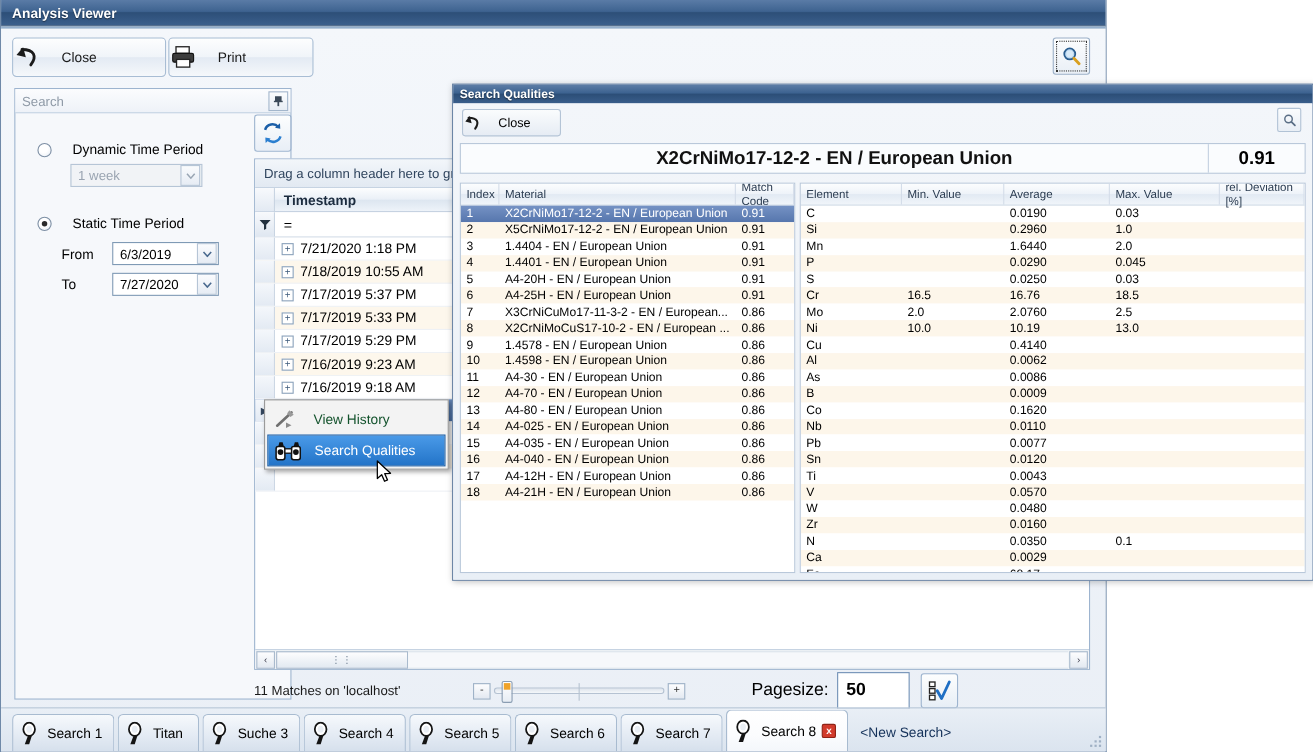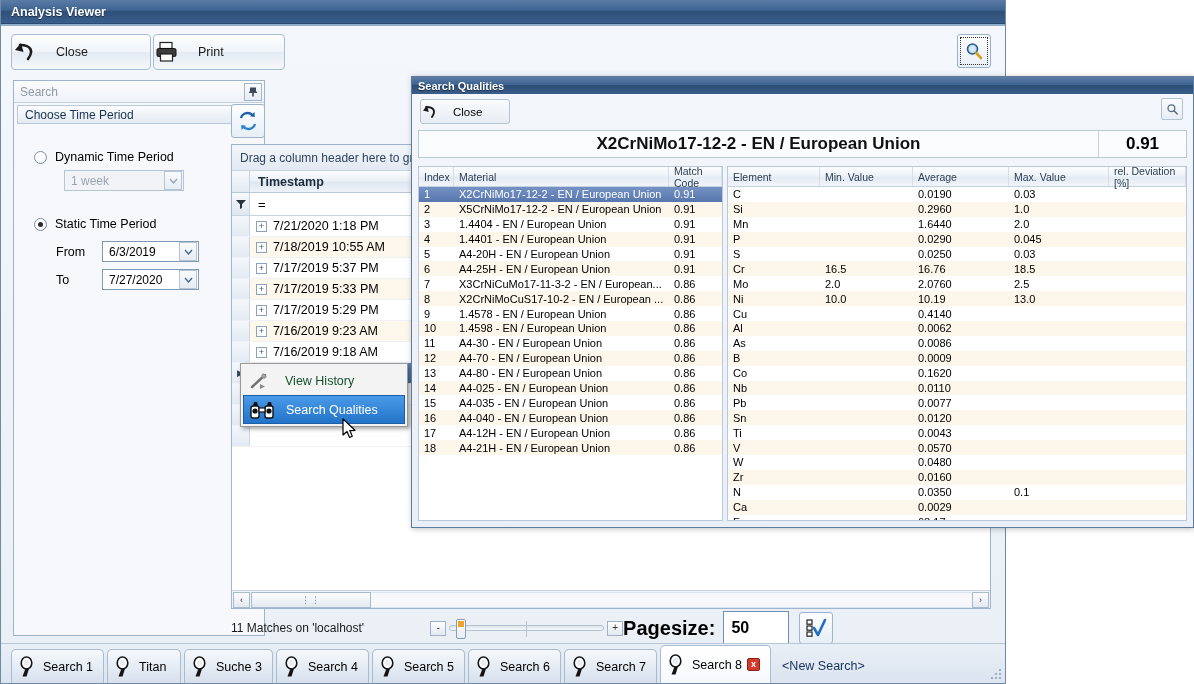--- a/index.html
+++ b/index.html
@@ -104,21 +104,21 @@
   .radio {
     width: 13px; height: 13px; border-radius: 50%;
     border: 1px solid #7d8fa4;
     background: radial-gradient(circle at 40% 35%, #ffffff 40%, #e6ecf4 100%);
     margin-right: 8px; position: relative; flex: none;
   }
   .radio.sel::after {
     content:''; position:absolute; left:3px; top:3px;
     width:5px;height:5px;border-radius:50%;background:#2a2a2a;
   }
-  .radio-lbl { font-size: 12.5px; }
+  .radio-lbl { font-size: 12.5px; margin-left: 11px; }
   .combo {
     height: 21px; border: 1px solid #b6c5d6;
     background: #f1f3f6;
     display:flex;align-items:center;
     font-size: 12px;
   }
   .combo .val { flex:1; padding-left:6px; color:#9aa4b1; }
   .combo.enabled { background:#fff; border-color:#7f9ab5; }
   .combo.enabled .val { color:#000; }
   .combo .arrow {
@@ -233,21 +233,21 @@
     background:linear-gradient(to bottom,#dfe5ed,#f4f7fa);
     border:1px solid #b5c2d2; border-radius:3px; position:relative;
   }
   .ztick { position:absolute; left:76px; top:-5px; width:1px;height:16px;background:#b6c2d1;}
   .zthumb {
     position:absolute; left:6px; top:-7px; width:10px;height:20px;
     background:linear-gradient(to bottom,#fff,#e7edf4);
     border:1px solid #8a9db2; border-radius:2px;
   }
   .zthumb::after{content:'';position:absolute;left:1px;top:1px;width:6px;height:6px;background:#f0a32a;}
-  .pagesize-lbl { font-weight:bold; font-size:20px; }
+  .pagesize-lbl { font-weight:normal; font-size:16px; margin-left:60px; }
   .pagesize-box {
     margin-left:8px; width:66px;height:34px;
     border:1px solid #6f8fb5; background:#fff;
     display:flex;align-items:center;padding-left:7px;
     font-size:16px;font-weight:bold;
   }
   .apply-btn {
     margin-left:10px;width:34px;height:32px;
     border:1px solid #9db4cf;border-radius:3px;
     background:linear-gradient(to bottom,#fdfefe,#e7eef6);
@@ -437,23 +437,20 @@
           <span class="ph">Search</span>
           <span class="pin-btn">
             <svg width="12" height="12" viewBox="0 0 12 12">
               <rect x="3" y="1.5" width="6" height="5" fill="#3c4a5a"></rect>
               <rect x="5.2" y="6.5" width="1.6" height="4" fill="#3c4a5a"></rect>
               <rect x="2" y="5.6" width="8" height="1.3" fill="#3c4a5a"></rect>
             </svg>
           </span>
         </div>
 
-        <div class="group-header">
-          <span>Choose Time Period</span>
-        </div>
 
         <div style="padding-top:26px;">
           <div class="radio-row">
             <span class="radio"></span>
             <span class="radio-lbl">Dynamic Time Period</span>
           </div>
           <div style="padding:6px 0 0 50px;">
             <div class="combo" style="width:120px;">
               <span class="val">1 week</span>
               <span class="arrow">

